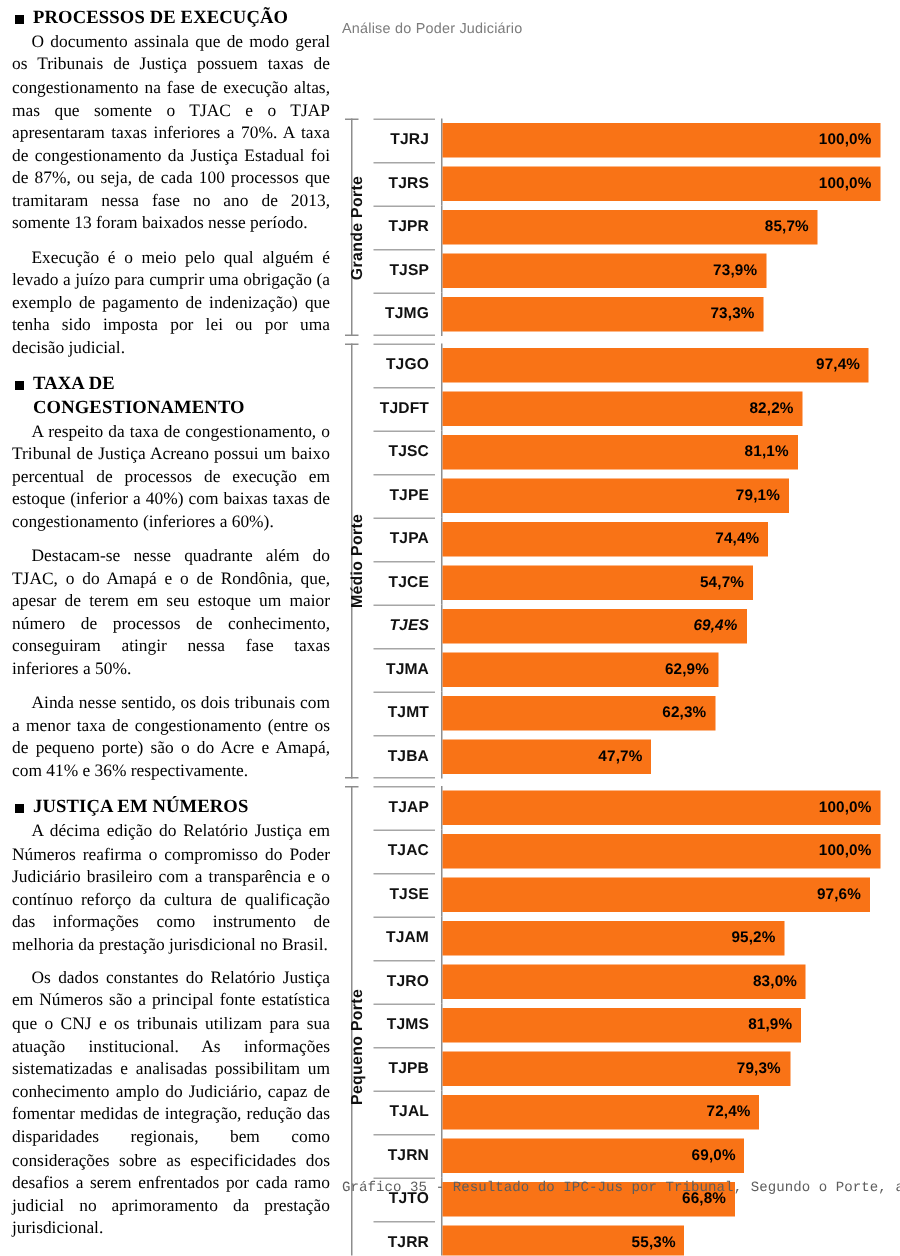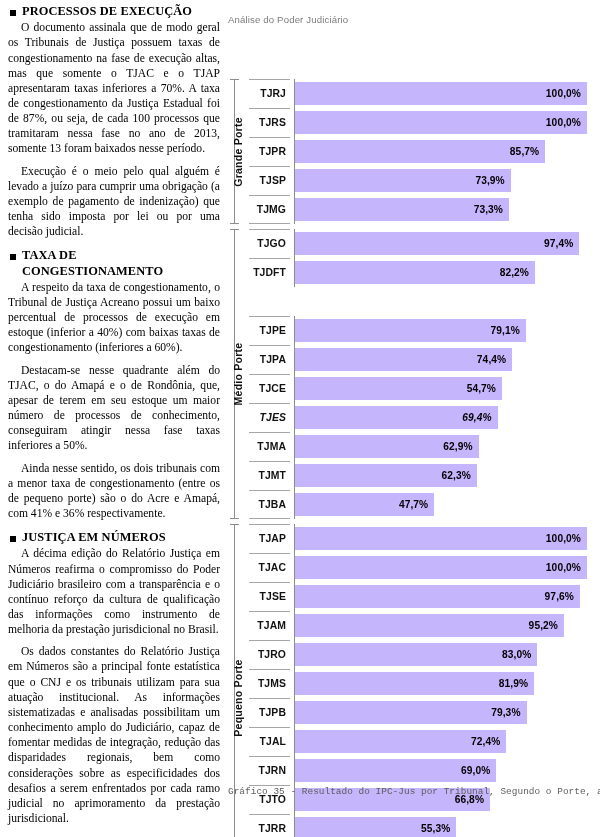--- a/index.html
+++ b/index.html
@@ -175,21 +175,21 @@
     left: 47px;
     top: 0;
     right: 0;
     height: 29px;
   }
   .bar {
     position: absolute;
     left: 0;
     top: 3px;
     height: 23px;
-    background: #c4b5fd;
+    background: #f97316;
     box-sizing: border-box;
     display: flex;
     align-items: center;
     justify-content: flex-end;
   }
   .bar-value {
     font-family: "Liberation Sans", sans-serif;
     font-weight: bold;
     font-size: 10.2px;
     color: #000;
@@ -317,20 +317,29 @@
       </div>
       <div class="bar-row" style="top: 179px;">
         <div class="row-cat">TJDFT</div>
         <div class="row-axis-tick"></div>
         <div class="bar-track">
           <div class="bar" style="width: 240.024px;">
             <span class="bar-value">82,2%</span>
           </div>
         </div>
       </div>
+      <div class="bar-row" style="top: 208px;">
+        <div class="row-cat">TJSC</div>
+        <div class="row-axis-tick"></div>
+        <div class="bar-track">
+          <div class="bar" style="width: 236.812px;">
+            <span class="bar-value">81,1%</span>
+          </div>
+        </div>
+      </div>
       <div class="bar-row" style="top: 237px;">
         <div class="row-cat">TJPE</div>
         <div class="row-axis-tick"></div>
         <div class="bar-track">
           <div class="bar" style="width: 230.972px;">
             <span class="bar-value">79,1%</span>
           </div>
         </div>
       </div>
       <div class="bar-row" style="top: 266px;">
@@ -416,21 +425,21 @@
         <div class="bar-track">
           <div class="bar" style="width: 284.992px;">
             <span class="bar-value">97,6%</span>
           </div>
         </div>
       </div>
       <div class="bar-row" style="top: 532px;">
         <div class="row-cat">TJAM</div>
         <div class="row-axis-tick"></div>
         <div class="bar-track">
-          <div class="bar" style="width: 269px; align-items: center;">
+          <div class="bar" style="width: 228px; align-items: center;">
             <span class="bar-value">95,2%</span>
           </div>
         </div>
       </div>
       <div class="bar-row" style="top: 561px;">
         <div class="row-cat">TJRO</div>
         <div class="row-axis-tick"></div>
         <div class="bar-track">
           <div class="bar" style="width: 242.36px;">
             <span class="bar-value">83,0%</span>

